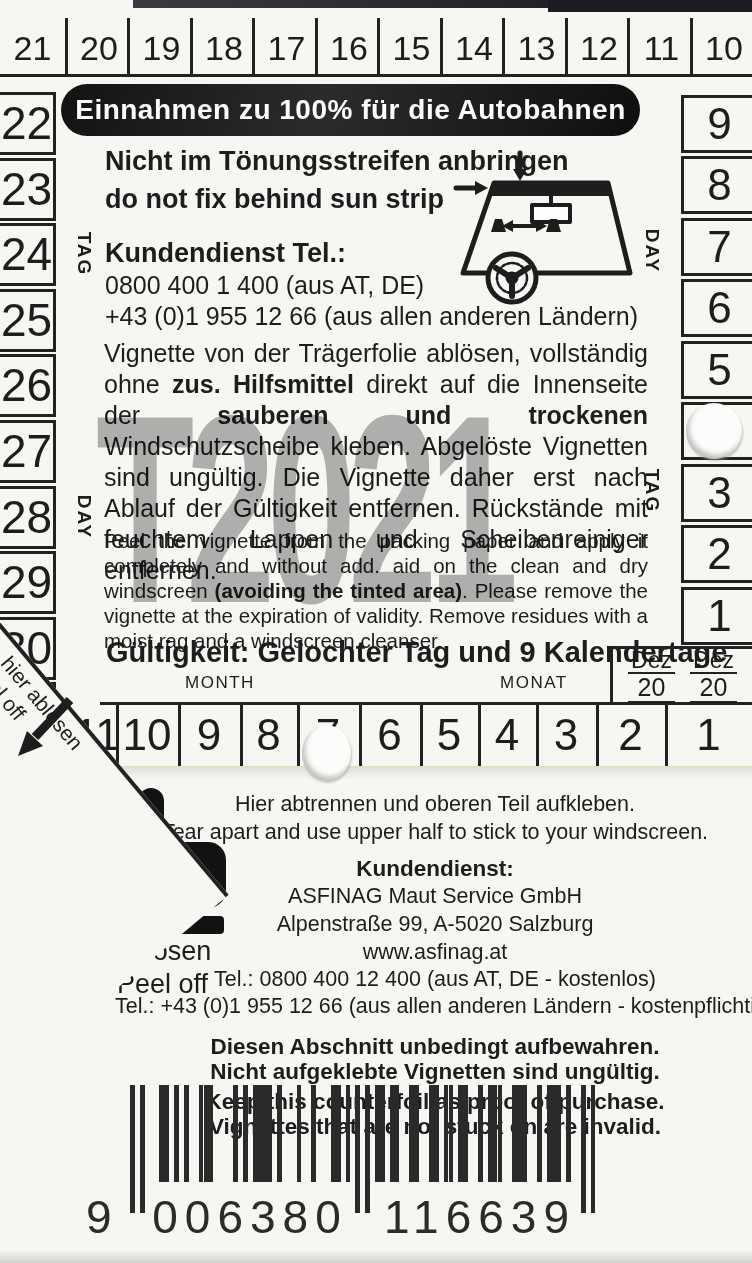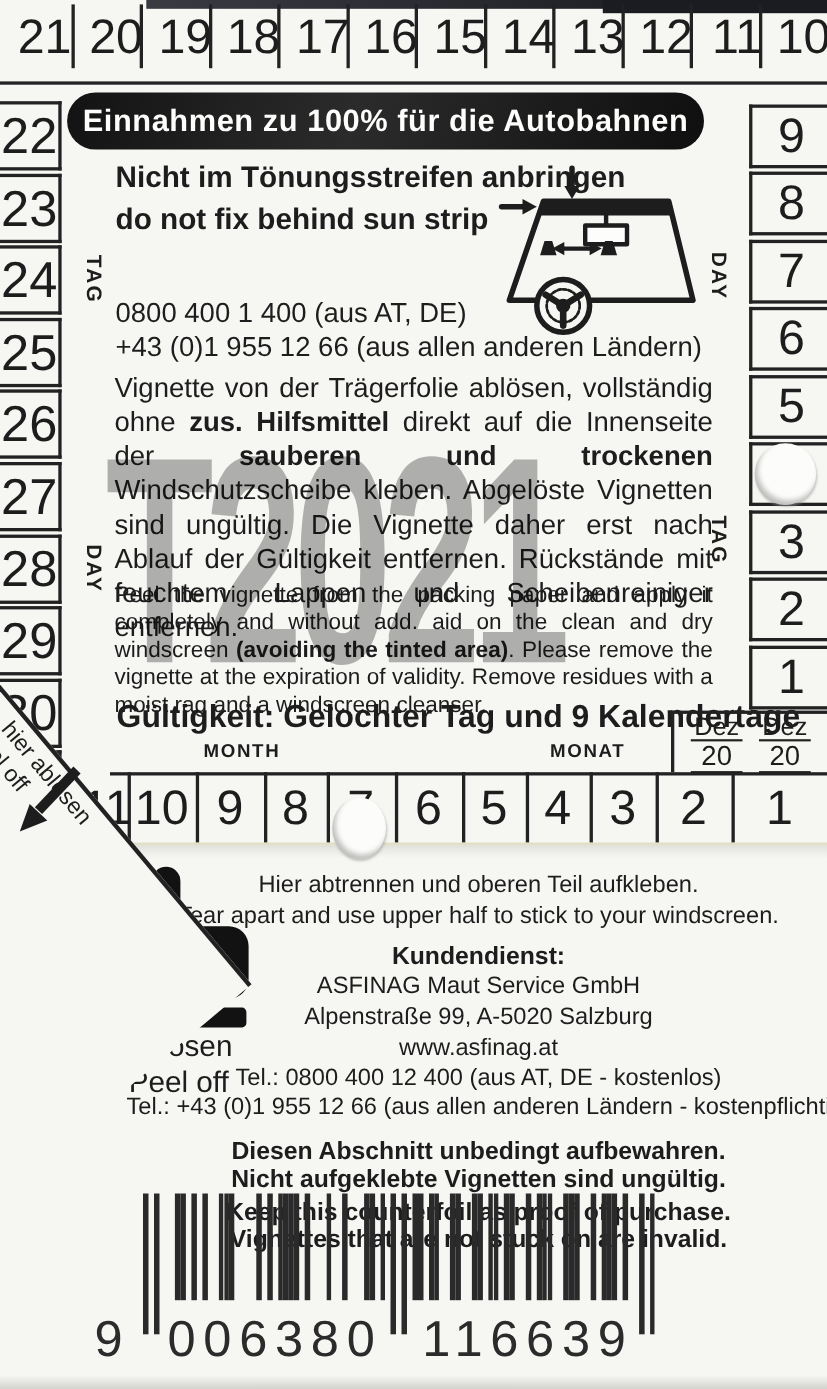--- a/index.html
+++ b/index.html
@@ -4,21 +4,21 @@
 <style>
   html,body{margin:0;padding:0;background:#e9e9e6;}
   #sheet{position:relative;width:752px;height:1263px;background:#f6f6f3;overflow:hidden;
          font-family:"Liberation Sans",sans-serif;color:#1d1d1d;}
   .abs{position:absolute;}
   
   .scan-top{left:133px;top:0;width:619px;height:8px;background:linear-gradient(to right,#3a3a42,#15151b);}
   .scan-top2{left:548px;top:0;width:204px;height:12px;background:#1b1b22;}
   .scan-bottom{left:0;top:1250px;width:752px;height:13px;background:linear-gradient(to bottom,rgba(220,220,214,0),#d3d3cd);}
   
-  .tcell{position:absolute;top:4px;height:58px;line-height:60px;font-size:44px;text-align:right;border-left:3px solid #222;}
+  .tcell{position:absolute;top:18px;height:58px;line-height:60px;font-size:34px;text-align:center;border-left:3px solid #222;}
   .tcell.first{border-left:none;}
   .t-underline{left:0;top:74px;width:752px;height:3px;background:#222;}
   .lcell{position:absolute;left:0;width:53px;height:57px;border:3px solid #222;border-left:none;
          font-size:46px;line-height:56px;text-align:center;background:transparent;}
   .rcell{position:absolute;left:681px;width:71px;height:52px;border:3px solid #222;border-right:none;
          font-size:44px;line-height:51px;text-align:center;}
   .bline{left:100px;top:702px;width:652px;height:3px;background:#222;}
   .bsep{position:absolute;top:702px;width:3px;height:64px;background:#222;}
   .bnum{position:absolute;top:706px;height:58px;line-height:58px;font-size:44px;text-align:center;}
   .vlabel{position:absolute;font-size:19px;font-weight:bold;letter-spacing:2px;transform:rotate(90deg);white-space:nowrap;}
@@ -27,21 +27,21 @@
           background:linear-gradient(105deg,#131313,#2b2b2b 45%,#0f0f0f);
           color:#fdfdfb;font-size:28px;font-weight:bold;text-align:center;line-height:52px;letter-spacing:.5px;}
   
   .h-bold{font-weight:bold;font-size:27px;white-space:nowrap;}
   .body25{font-size:25px;white-space:nowrap;}
   .para{left:104px;width:544px;text-align:justify;}
   .para-de{top:338px;font-size:25px;line-height:31px;}
   .para-en{top:528px;font-size:20.5px;line-height:25px;}
   .b{font-weight:bold;}
   .validity{left:106px;top:636px;font-size:29px;font-weight:bold;white-space:nowrap;}
-  .mlabel{position:absolute;top:673px;font-size:17px;font-weight:bold;letter-spacing:1.5px;}
+  .mlabel{position:absolute;top:673px;font-size:17px;font-weight:normal;letter-spacing:1.5px;}
   
   .dezbox{left:610px;top:646px;width:139px;height:53px;border:3px solid #222;border-right:none;border-bottom:none;
           display:flex;justify-content:space-evenly;align-items:center;}
   .dezgrp{text-align:center;}
   .dez-m{display:block;font-size:23px;line-height:24px;border-bottom:2px solid #222;padding:0 3px;}
   .dez-y{display:block;font-size:25px;line-height:27px;border-bottom:2px solid #222;}
   
   .watermark{left:96px;top:398px;width:560px;height:240px;font-size:268px;line-height:222px;font-weight:bold;
              letter-spacing:-14px;transform:scaleX(.60);transform-origin:0 0;color:rgba(108,108,108,.5);
              mix-blend-mode:multiply;z-index:5;pointer-events:none;white-space:nowrap;}
@@ -143,20 +143,21 @@
       <polygon points="27,31 27,45 40,38" fill="#1d1d1d" stroke="none"></polygon>
       <circle cx="64" cy="128" r="24" fill="#f6f6f3" stroke-width="5"></circle>
       <circle cx="64" cy="128" r="15" stroke-width="2.5" stroke-dasharray="3,2"></circle>
       <circle cx="64" cy="128" r="6.5" fill="#1d1d1d" stroke="none"></circle>
       <line x1="64" y1="128" x2="64" y2="146" stroke-width="6"></line>
       <line x1="64" y1="128" x2="48" y2="118" stroke-width="6"></line>
       <line x1="64" y1="128" x2="80" y2="118" stroke-width="6"></line>
     </g>
   </svg>
 
+  <div class="abs h-bold" style="left:105px;top:238px">Kundendienst Tel.:</div>
   <div class="abs body25" style="left:105px;top:271px">0800 400 1 400 (aus AT, DE)</div>
   <div class="abs body25" style="left:105px;top:302px">+43 (0)1 955 12 66 (aus allen anderen Ländern)</div>
 
   <div class="abs para para-de"><span>Vignette von der Trägerfolie ablösen, vollständig ohne </span><span class="b">zus. Hilfsmittel</span><span> direkt auf die Innenseite der </span><span class="b">sauberen und trockenen</span><span> Windschutzscheibe kleben. Abgelöste Vignetten sind ungültig. Die Vignette daher erst nach Ablauf der Gültigkeit entfernen. Rückstände mit feuchtem Lappen und Scheibenreiniger entfernen.</span></div>
   <div class="abs para para-en"><span>Peel the vignette from the packing paper and apply it completely and without add. aid on the clean and dry windscreen </span><span class="b">(avoiding the tinted area)</span><span>. Please remove the vignette at the expiration of validity. Remove residues with a moist rag and a windscreen cleanser.</span></div>
 
   <div class="abs watermark">T2021</div>
 
   <div class="abs validity">Gültigkeit: Gelochter Tag und 9 Kalendertage</div>
 

